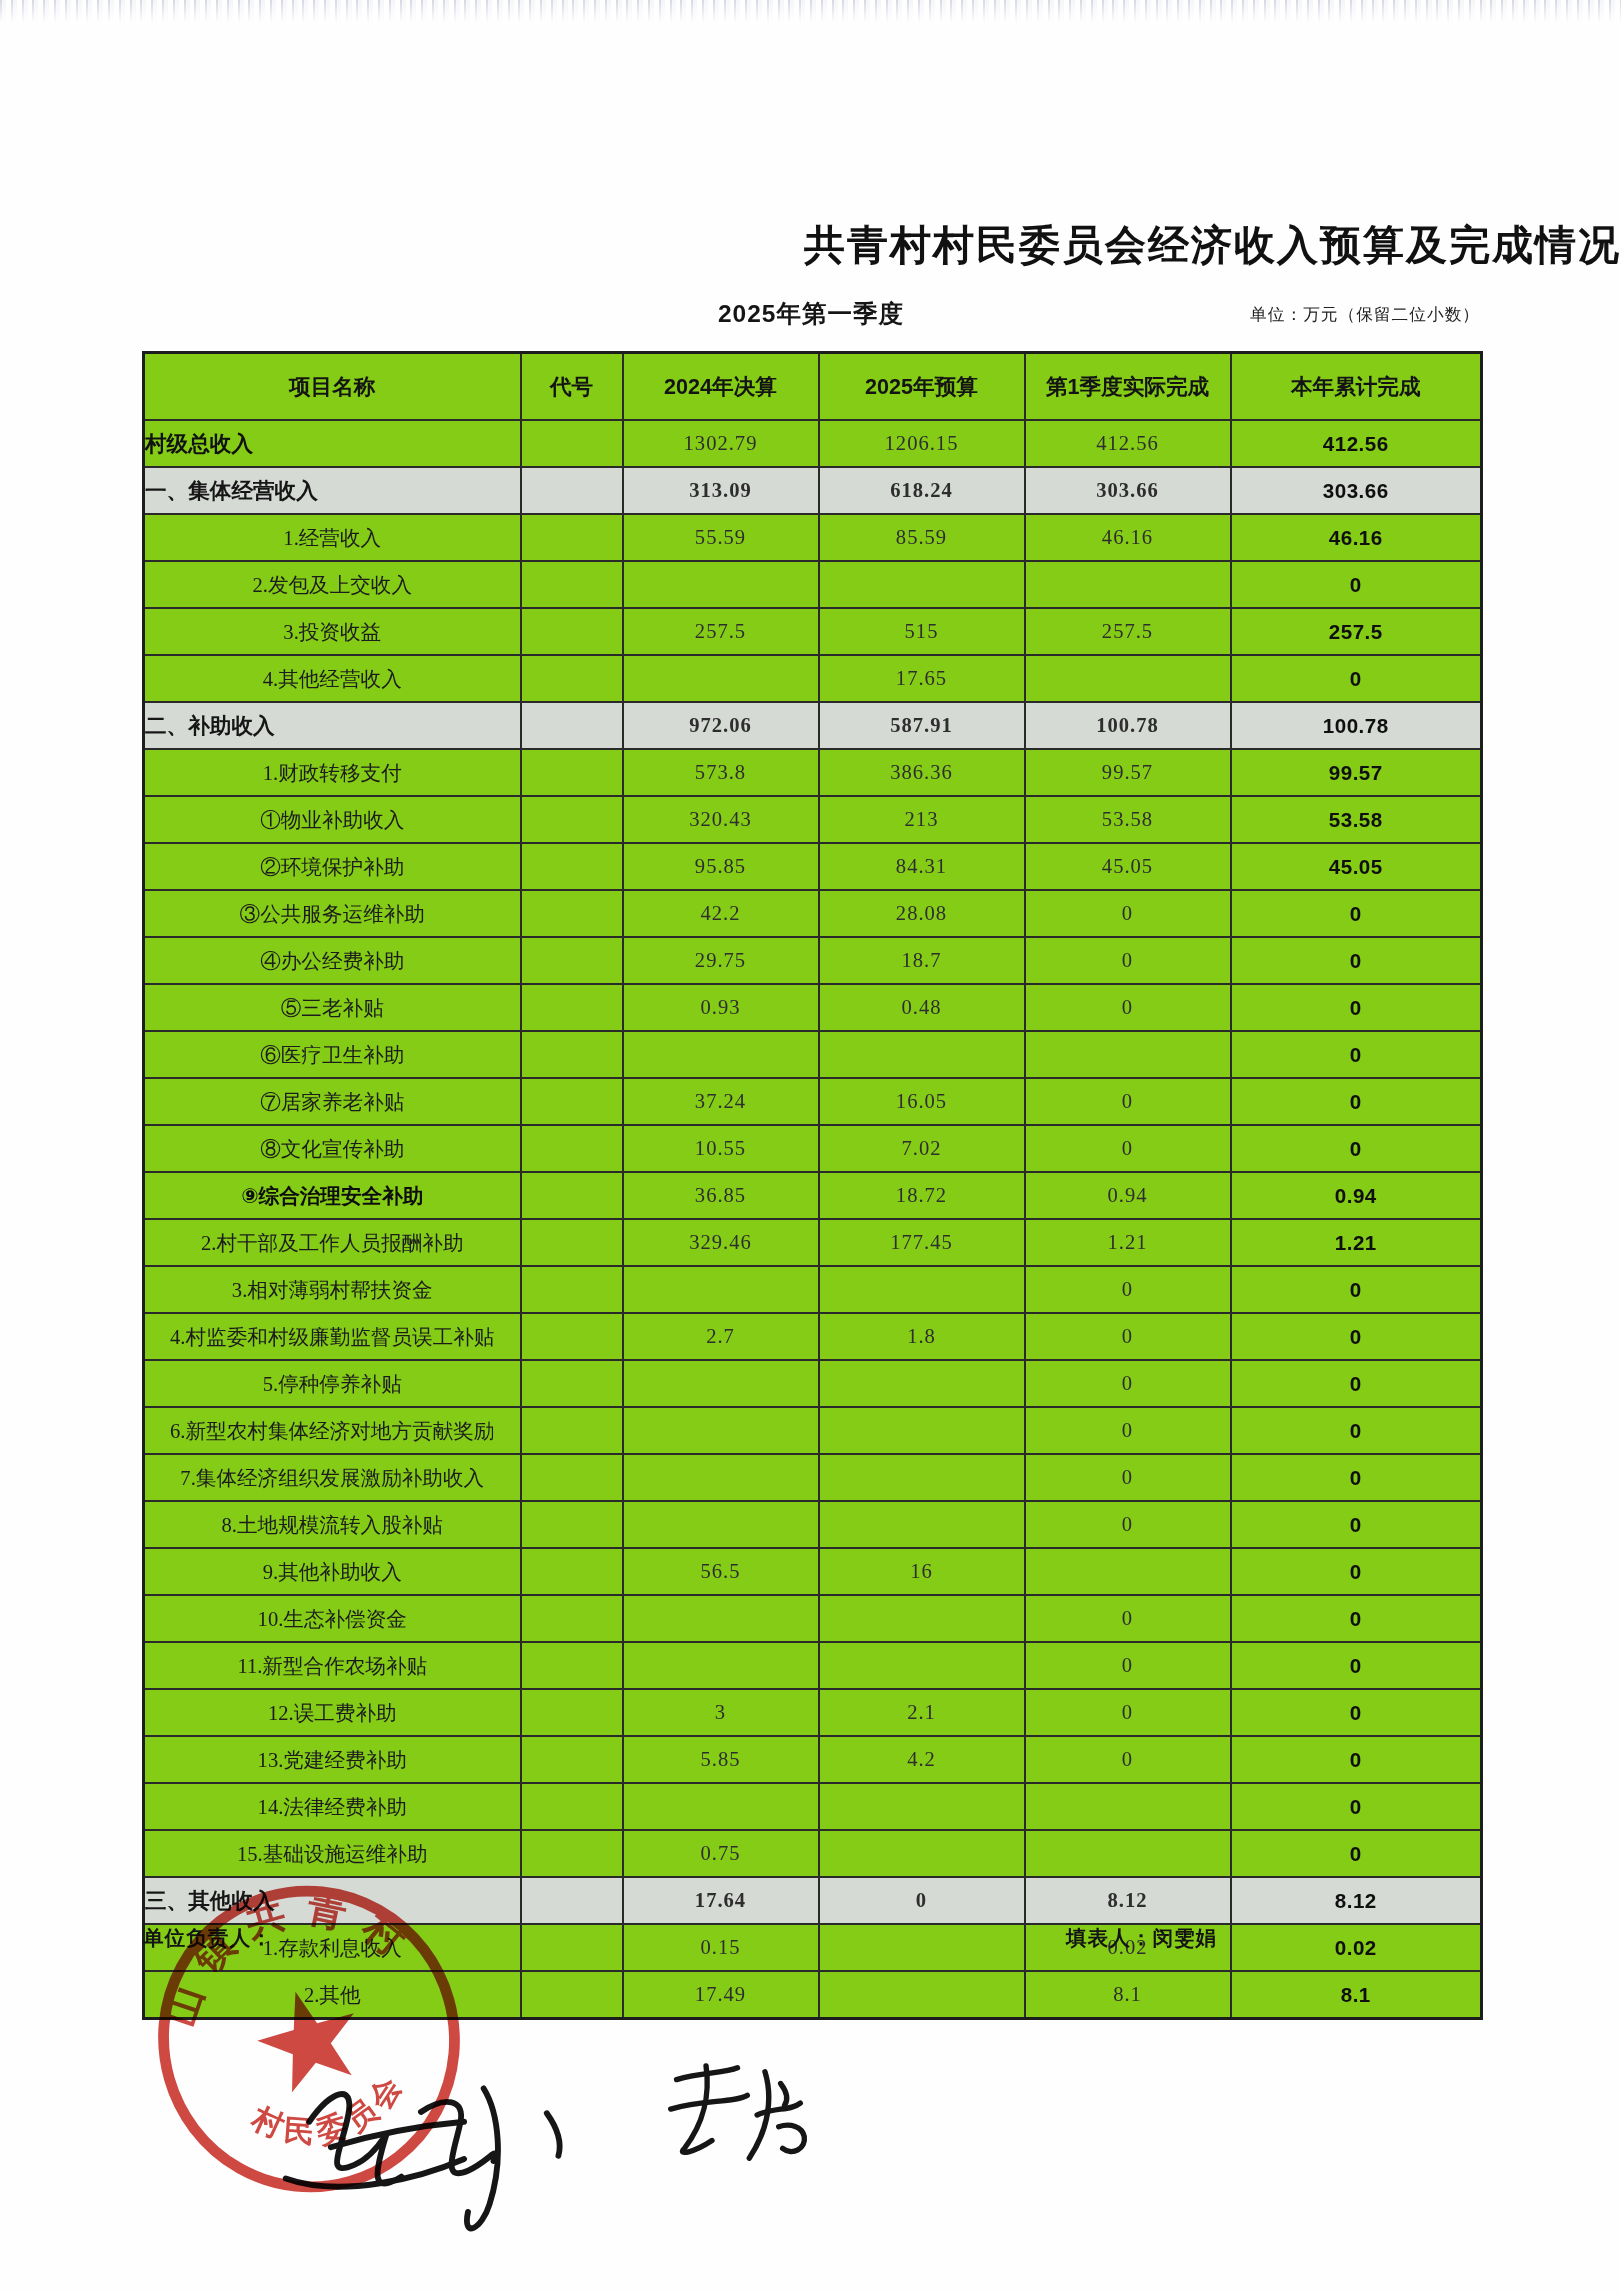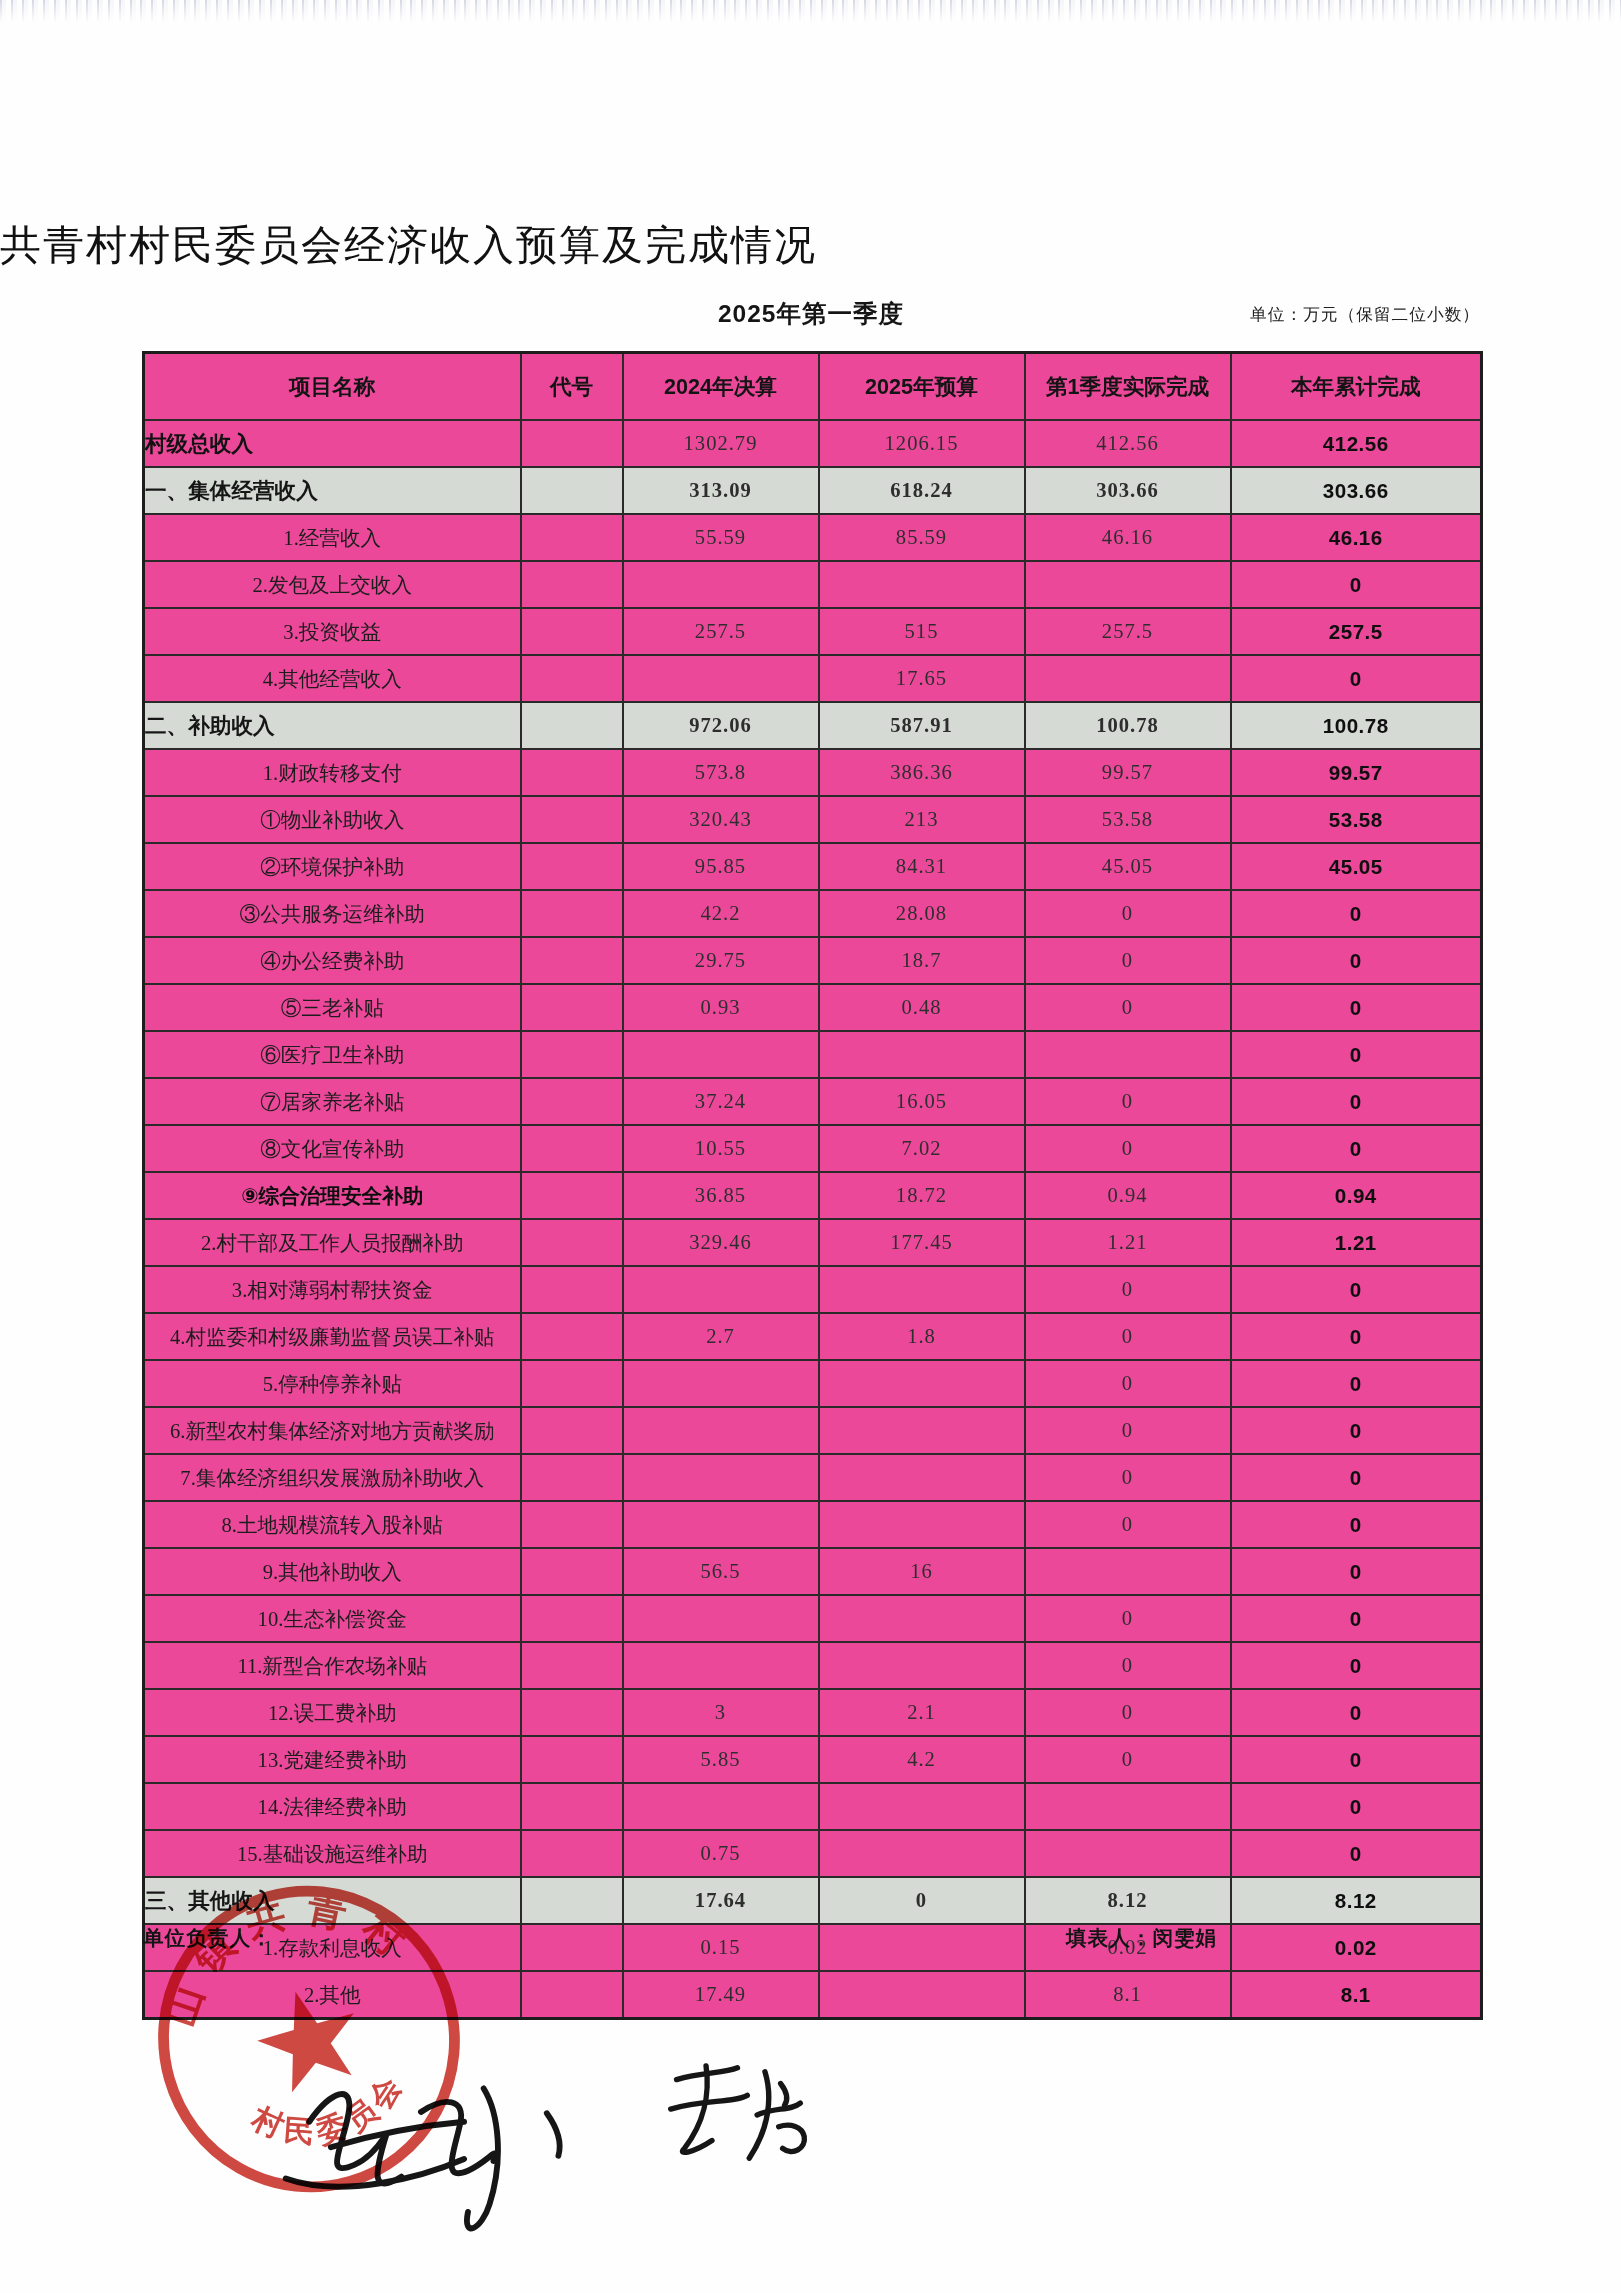--- a/index.html
+++ b/index.html
@@ -16,40 +16,40 @@
     position:absolute;left:0;top:0;width:100%;height:21.6px;
     background:
       linear-gradient(180deg, rgba(255,255,255,0) 0%, rgba(255,255,255,.9) 95%),
       repeating-linear-gradient(90deg,
         rgba(120,128,168,.30) 0px, rgba(120,128,168,.30) 2px,
         rgba(205,208,228,.18) 2px, rgba(205,208,228,.18) 5.9px,
         rgba(255,255,255,0) 5.9px, rgba(255,255,255,0) 10.8px);
   }
   .title{
     position:absolute;top:218px;left:0;width:100%;
-    text-align:left;
-    font-family:"Liberation Sans","DejaVu Sans",sans-serif;
-    font-size:41px;font-weight:400;letter-spacing:2px;color:#111;
+    text-align:right;
+    font-family:"Liberation Sans","DejaVu Sans",sans-serif;
+    font-size:41px;font-weight:700;letter-spacing:2px;color:#111;
     margin:0;
   }
   .subhead{position:absolute;top:297px;left:142px;width:1338px;height:33px;}
   .period{
     position:absolute;left:0;right:0;top:0;text-align:center;
     font-family:"Liberation Sans","DejaVu Sans",sans-serif;
     font-size:24.5px;font-weight:700;color:#151515;letter-spacing:1px;
   }
   .unit-note{
     position:absolute;right:0;top:5.9px;
     font-family:"Liberation Sans","DejaVu Sans",sans-serif;
     font-size:16.7px;color:#222;letter-spacing:1px;
   }
   table.report{
     position:absolute;left:142px;top:351px;width:1338px;
     border-collapse:collapse;table-layout:fixed;
-    background:#ec4899;
+    background:#84cc16;
   }
   table.report{border:3.9px solid #1d1d1d;}
   table.report th, table.report td{
     border:2px solid #2a2a2a;
     padding:0;
     overflow:hidden;white-space:nowrap;
   }
   table.report thead th{
     height:65px;
     font-family:"Liberation Sans","DejaVu Sans",sans-serif;

